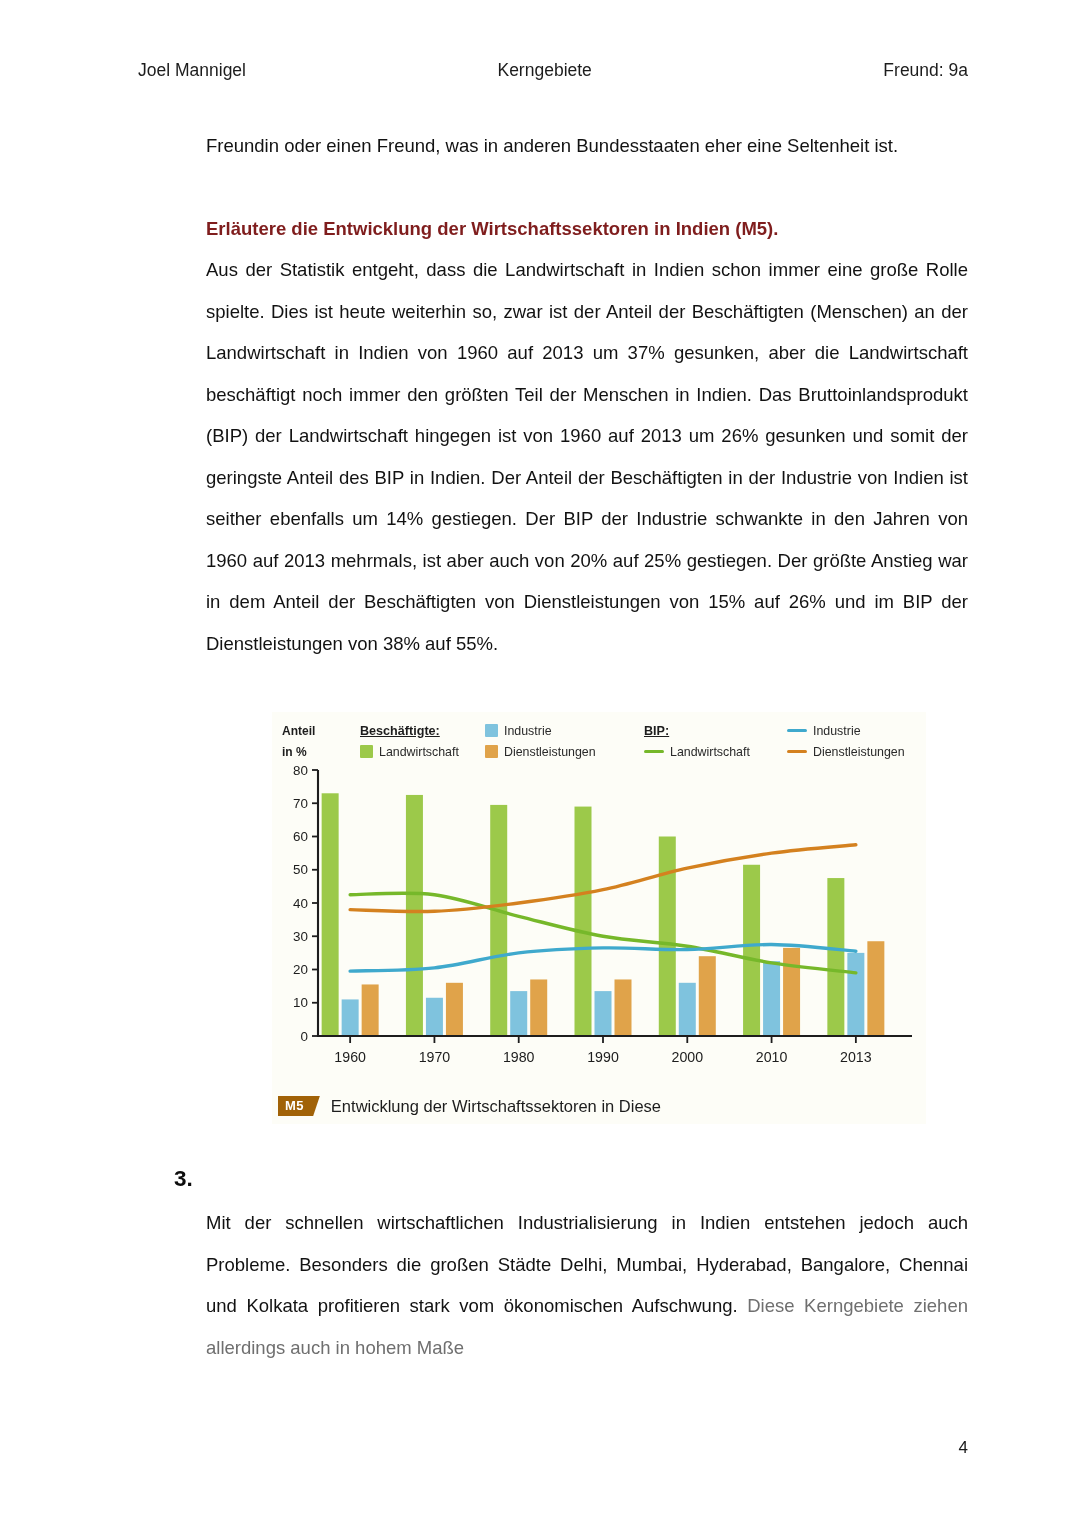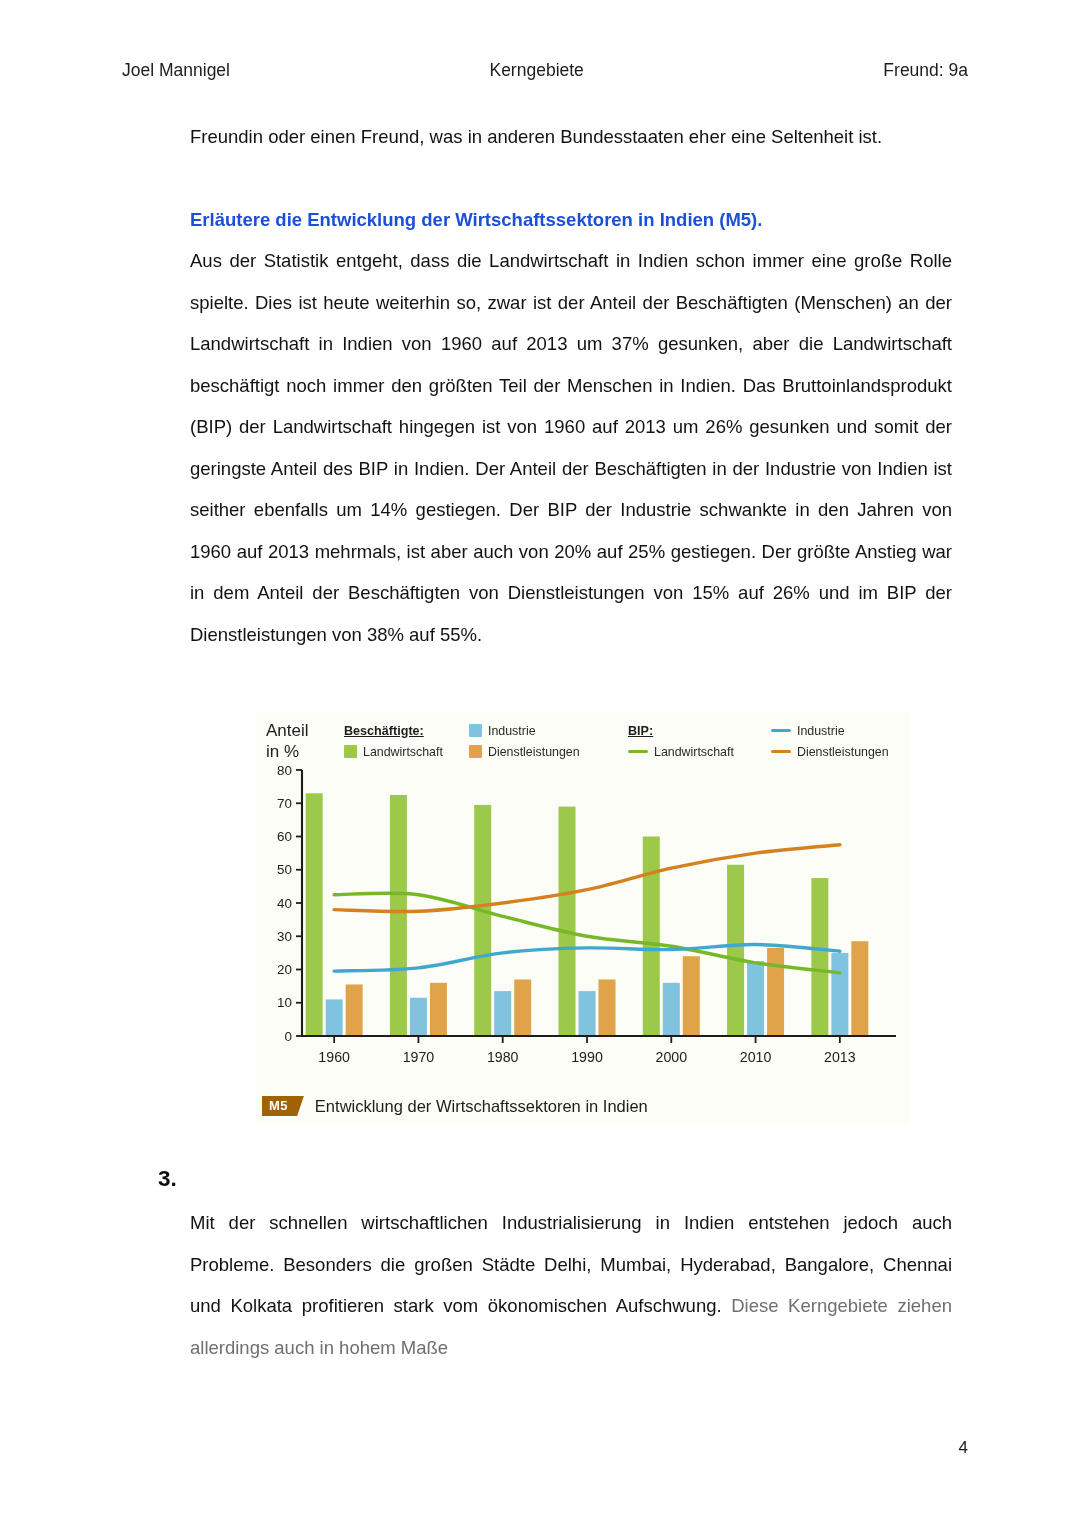--- a/index.html
+++ b/index.html
@@ -7,58 +7,59 @@
     width:1080px;height:1527px;
     background:#ffffff;
     font-family:"Liberation Sans", sans-serif;
     color:#1a1a1a;
     position:relative;
     overflow:hidden;
   }
   .page{
     position:absolute;inset:0;
     padding:9px;
+    margin-left:16px;
   }
 
   
   .doc-header{
     position:absolute;
     top:60px;left:122px;right:112px;
     display:flex;
     align-items:baseline;
     font-size:17.5px;
     color:#1c1c1c;
   }
   .doc-header .hdr-left{flex:0 0 auto;}
   .doc-header .hdr-center{flex:1 1 auto;text-align:center;padding-right:40px;}
   .doc-header .hdr-right{flex:0 0 auto;}
 
   
   .body-block{
     position:absolute;
-    top:116px;
+    top:125px;
     left:190px;
     width:762px;
   }
   p.para{
     margin:0;
     font-size:18.5px;
     line-height:41.5px;
     text-align:justify;
     text-justify:inter-word;
     color:#121212;
     hyphens:none;
   }
   .gray-run{color:#6f6f6f;}
   h3.q-heading{
     margin:0;
     font-size:18.5px;
     line-height:41.5px;
     font-weight:bold;
-    color:#1d4ed8;
+    color:#7f1d1d;
   }
   .spacer-lg{height:41px;}
 
   
   .figure{
     position:absolute;
     top:712px;
     left:256px;
     width:654px;
     height:412px;
@@ -73,21 +74,21 @@
     top:8px;left:10px;right:4px;
     height:44px;
     font-size:12.4px;
     color:#2a2a2a;
   }
   .lg-col{position:absolute;top:0;}
   .lg-row{display:flex;align-items:center;height:21px;white-space:nowrap;}
   .lg-title{font-weight:bold;font-size:12.6px;color:#1d1d1d;text-decoration:underline;}
   .sw{display:inline-block;width:13px;height:13px;margin-right:6px;flex:0 0 auto;border-radius:1px;}
   .ln{display:inline-block;width:20px;height:3.5px;margin-right:6px;flex:0 0 auto;border-radius:2px;}
-  .lg-axis-title{font-weight:normal;font-size:17px;line-height:20px;color:#1d1d1d;}
+  .lg-axis-title{font-weight:bold;font-size:12px;line-height:20px;color:#1d1d1d;}
 
   
   .plot{
     position:absolute;
     left:0;top:52px;
     width:654px;height:318px;
   }
   .plot svg{display:block;}
 
   
@@ -287,21 +288,21 @@
             <text x="415.28571428571433" y="298" text-anchor="middle" font-family="&quot;Liberation Sans&quot;, sans-serif" font-size="14.2" fill="#1d1d1d">2000</text>
             <line x1="499.5714285714286" y1="272" x2="499.5714285714286" y2="279" stroke="#1d1d1d" stroke-width="1.8"></line>
             <text x="499.5714285714286" y="298" text-anchor="middle" font-family="&quot;Liberation Sans&quot;, sans-serif" font-size="14.2" fill="#1d1d1d">2010</text>
             <line x1="583.8571428571429" y1="272" x2="583.8571428571429" y2="279" stroke="#1d1d1d" stroke-width="1.8"></line>
             <text x="583.8571428571429" y="298" text-anchor="middle" font-family="&quot;Liberation Sans&quot;, sans-serif" font-size="14.2" fill="#1d1d1d">2013</text>
           </svg>
       </div>
 
       <div class="caption">
         <span class="m5-badge">M5</span>
-        <span class="caption-text">Entwicklung der Wirtschaftssektoren in Indien</span>
+        <span class="caption-text">Entwicklung der Wirtschaftssektoren in Diese</span>
       </div>
 
     </div>
   </div>
 
   <div class="sec3">
     <div class="sec3-heading">
       <span class="sec3-num">3.</span>
     </div>
     <div class="sec3-body">

